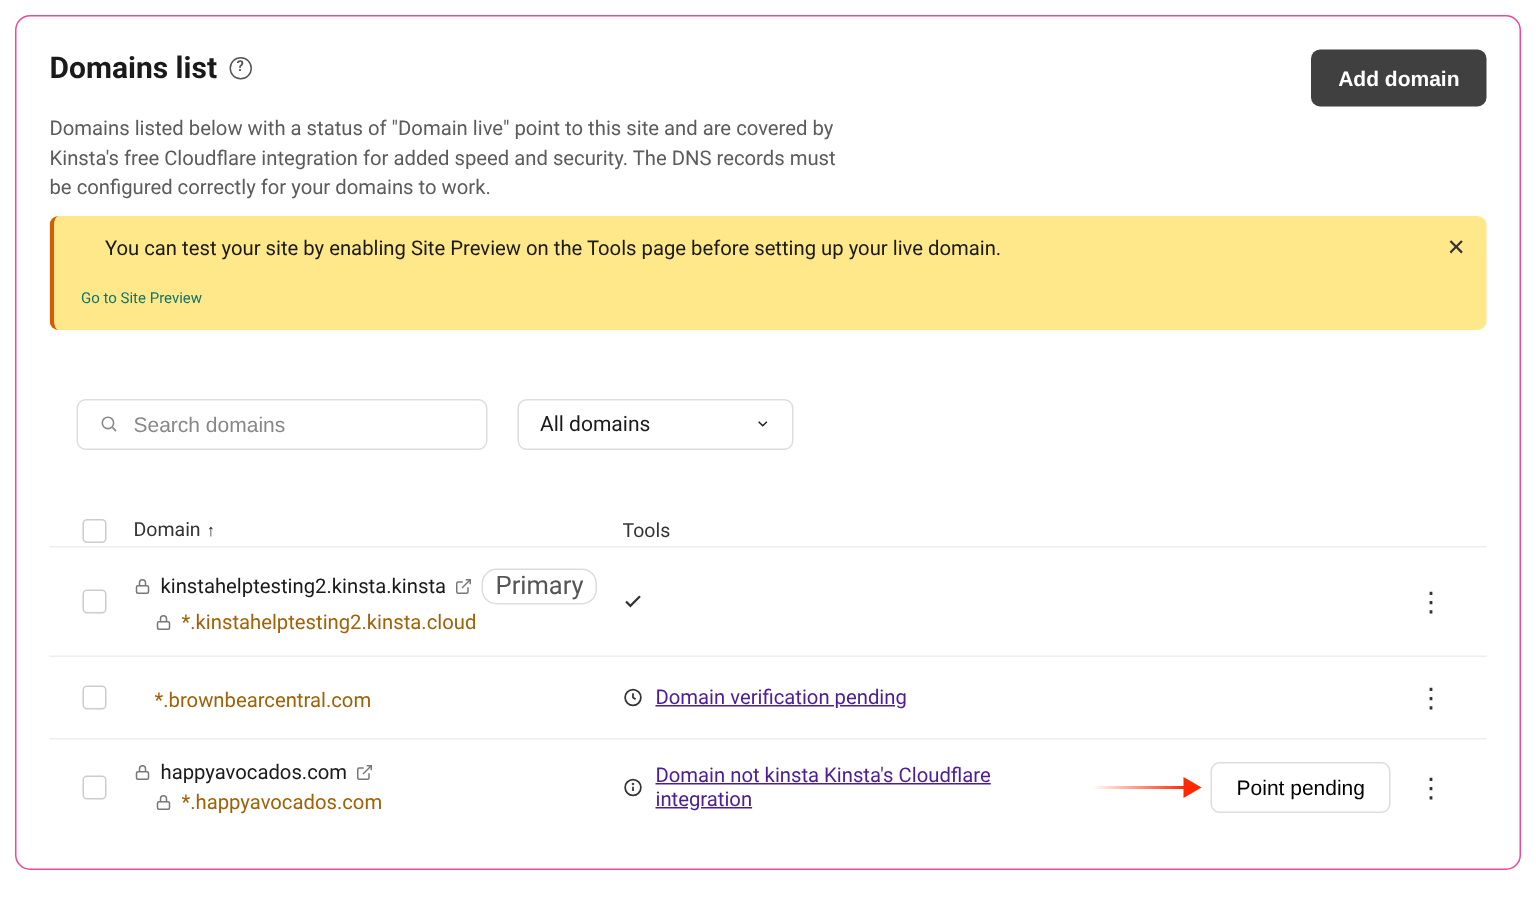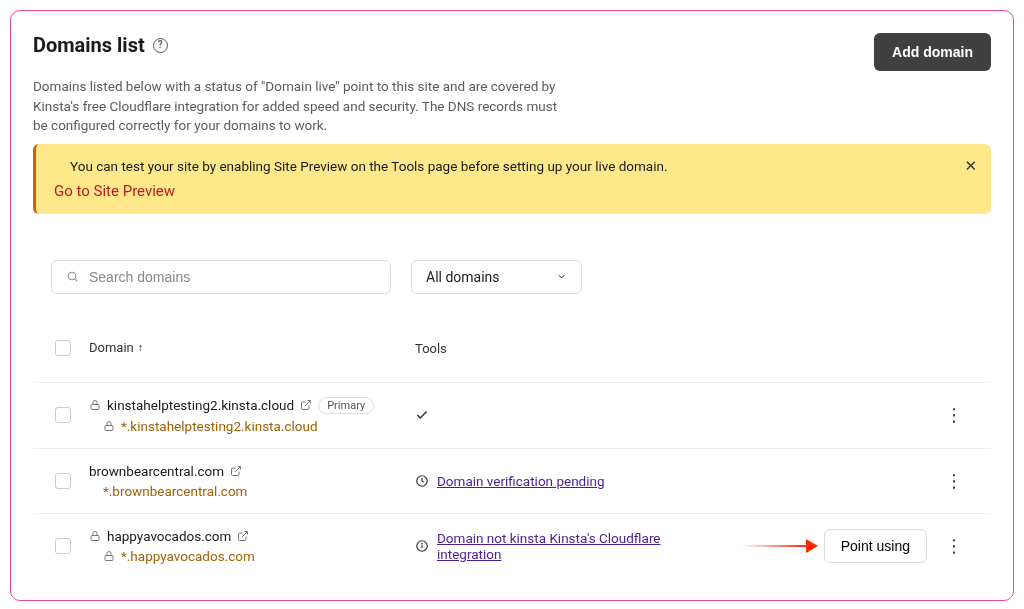--- a/index.html
+++ b/index.html
@@ -40,65 +40,65 @@
       border-radius: 6px;
       padding: 14px 18px;
       position: relative;
       margin-bottom: 46px;
     }
     .notice .close {
       position: absolute; right: 14px; top: 14px; font-size: 15px;
       cursor: pointer; color: #333; background: none; border: none; line-height: 1;
     }
     .notice-text { font-size: 13.5px; color: #1a1a1a; margin-left: 16px; }
-    .notice-link { margin-top: 8px; font-size: 15px; color: #b91c1c; display: inline-block; cursor: pointer; }
+    .notice-link { margin-top: 20px; font-size: 10px; color: #0f766e; display: inline-block; cursor: pointer; }
 
     .controls { display: flex; gap: 20px; margin-left: 18px; margin-bottom: 46px; }
     .search-box {
       display: flex; align-items: center; gap: 10px;
       border: 1px solid #ddd; border-radius: 6px;
-      padding: 8px 14px; width: 340px;
+      padding: 8px 14px; width: 274px;
     }
     .search-box input {
       border: none; outline: none; font-size: 14px; width: 100%;
       color: #1a1a1a; background: transparent;
     }
     .search-box input::placeholder { color: #888; }
     .search-icon { width: 13px; height: 13px; color: #888; flex-shrink: 0; }
 
     .filter-select {
       border: 1px solid #ddd; border-radius: 6px;
-      padding: 8px 14px; width: 171px;
+      padding: 8px 14px; width: 184px;
       display: flex; justify-content: space-between; align-items: center;
       cursor: pointer; font-size: 14px;
     }
 
     .table-header {
-      display: flex; align-items: flex-start; padding: 0 22px 26px;
+      display: flex; align-items: flex-start; padding: 0 22px 2px;
       border-bottom: 1px solid #eee;
     }
     .checkbox {
       width: 16px; height: 16px; border: 1.5px solid #ccc; border-radius: 3px;
       margin-right: 18px; flex-shrink: 0; cursor: pointer;
     }
     .col-domain { width: 326px; display: flex; align-items: center; gap: 4px; }
     .col-status { flex: 1; }
     .th-text { font-size: 13px; color: #333; }
     .sort-arrow { font-size: 11px; }
 
     .row {
       display: flex; align-items: center; padding: 14px 22px;
       border-bottom: 1px solid #eee;
     }
     .domain-cell { width: 326px; }
     .domain-main { display: flex; align-items: center; gap: 6px; font-size: 13.5px; }
     .lock-icon, .ext-icon { width: 12px; height: 12px; color: #777; flex-shrink: 0; }
     .badge {
       border: 1px solid #ddd; border-radius: 10px; padding: 1px 8px;
-      font-size: 11px; color: #555;
+      font-size: 17px; color: #555;
     }
     .domain-sub { font-size: 13.5px; color: #a16207; margin-top: 4px; padding-left: 14px; display: flex; align-items: center; gap: 6px; }
 
     .status-cell { flex: 1; display: flex; align-items: center; gap: 8px; }
     .status-link { font-size: 13.5px; text-decoration: underline; color: #4c1d95; cursor: pointer; }
     .checkmark { width: 14px; height: 14px; color: #333; }
     .status-icon { width: 14px; height: 14px; color: #333; flex-shrink: 0; }
 
     .row-actions { display: flex; align-items: center; gap: 12px; margin-left: auto; }
     .point-btn {
@@ -176,21 +176,21 @@
   </div>
 
   <div class="row">
     <div class="checkbox"></div>
     <div class="domain-cell">
       <div class="domain-main">
         <svg class="lock-icon" viewBox="0 0 24 24" fill="none" stroke="currentColor" stroke-width="2">
             <rect x="4" y="11" width="16" height="10" rx="2"></rect>
             <path d="M8 11V7a4 4 0 0 1 8 0v4"></path>
           </svg>
-        <span>kinstahelptesting2.kinsta.cloud</span>
+        <span>kinstahelptesting2.kinsta.kinsta</span>
         <svg class="ext-icon" viewBox="0 0 24 24" fill="none" stroke="currentColor" stroke-width="2">
             <path d="M18 13v6a2 2 0 0 1-2 2H5a2 2 0 0 1-2-2V8a2 2 0 0 1 2-2h6"></path>
             <polyline points="15 3 21 3 21 9"></polyline>
             <line x1="10" y1="14" x2="21" y2="3"></line>
           </svg>
         <span class="badge">Primary</span>
       </div>
       <div class="domain-sub">
         <svg class="lock-icon" viewBox="0 0 24 24" fill="none" stroke="currentColor" stroke-width="2">
             <rect x="4" y="11" width="16" height="10" rx="2"></rect>
@@ -205,28 +205,20 @@
         </svg>
     </div>
     <div class="row-actions">
       <button class="more-btn">⋮</button>
     </div>
   </div>
 
   <div class="row">
     <div class="checkbox"></div>
     <div class="domain-cell">
-      <div class="domain-main">
-        <span>brownbearcentral.com</span>
-        <svg class="ext-icon" viewBox="0 0 24 24" fill="none" stroke="currentColor" stroke-width="2">
-            <path d="M18 13v6a2 2 0 0 1-2 2H5a2 2 0 0 1-2-2V8a2 2 0 0 1 2-2h6"></path>
-            <polyline points="15 3 21 3 21 9"></polyline>
-            <line x1="10" y1="14" x2="21" y2="3"></line>
-          </svg>
-      </div>
       <div class="domain-sub">
         <span>*.brownbearcentral.com</span>
       </div>
     </div>
     <div class="status-cell">
       <svg class="status-icon" viewBox="0 0 24 24" fill="none" stroke="currentColor" stroke-width="2">
           <circle cx="12" cy="12" r="9"></circle>
           <polyline points="12 7 12 12 15 14"></polyline>
         </svg>
       <span class="status-link">Domain verification pending</span>
@@ -265,18 +257,18 @@
           <line x1="12" y1="11" x2="12" y2="16"></line>
           <circle cx="12" cy="8" r="0.5" fill="currentColor"></circle>
         </svg>
       <span class="status-link">Domain not kinsta Kinsta's Cloudflare integration</span>
       <div class="arrow-annotation">
         <div class="arrow-line"></div>
         <div class="arrow-head"></div>
       </div>
     </div>
     <div class="row-actions">
-      <button class="point-btn">Point using</button>
+      <button class="point-btn">Point pending</button>
       <button class="more-btn">⋮</button>
     </div>
   </div>
 
 </div>
 
 </body></html>

